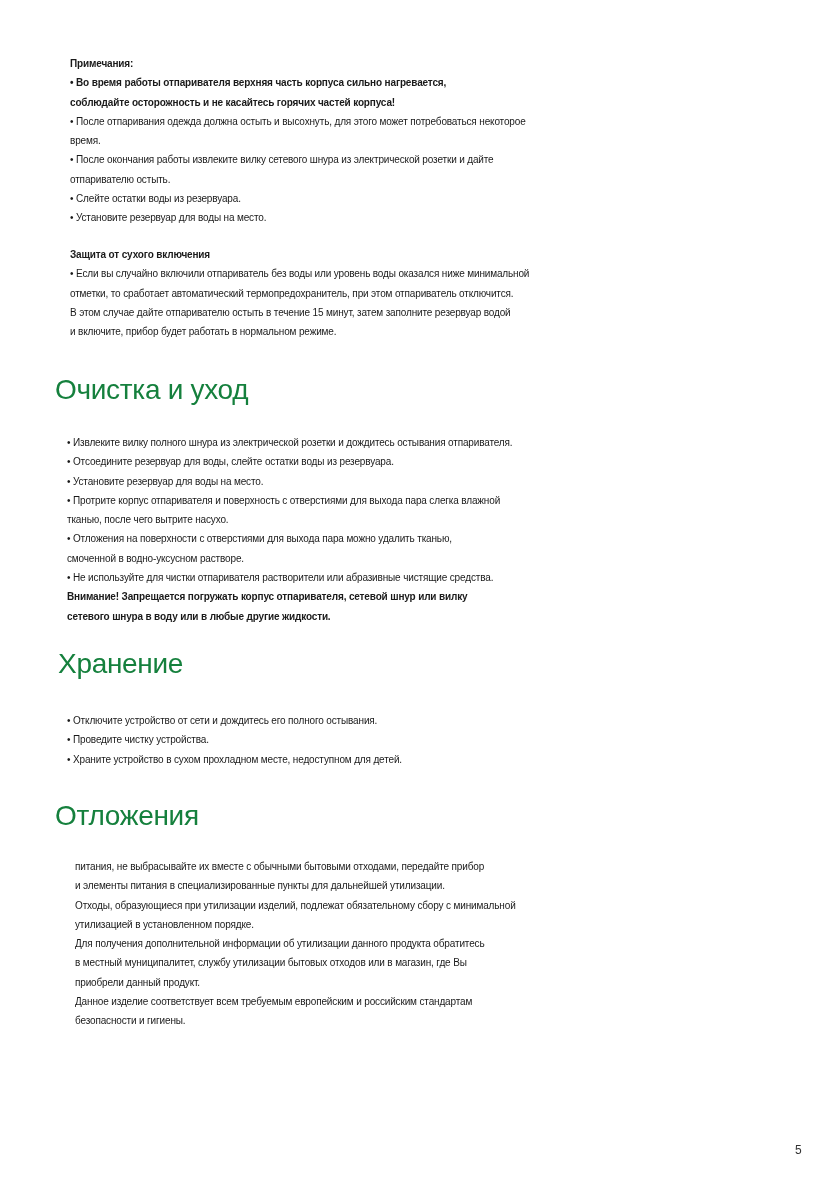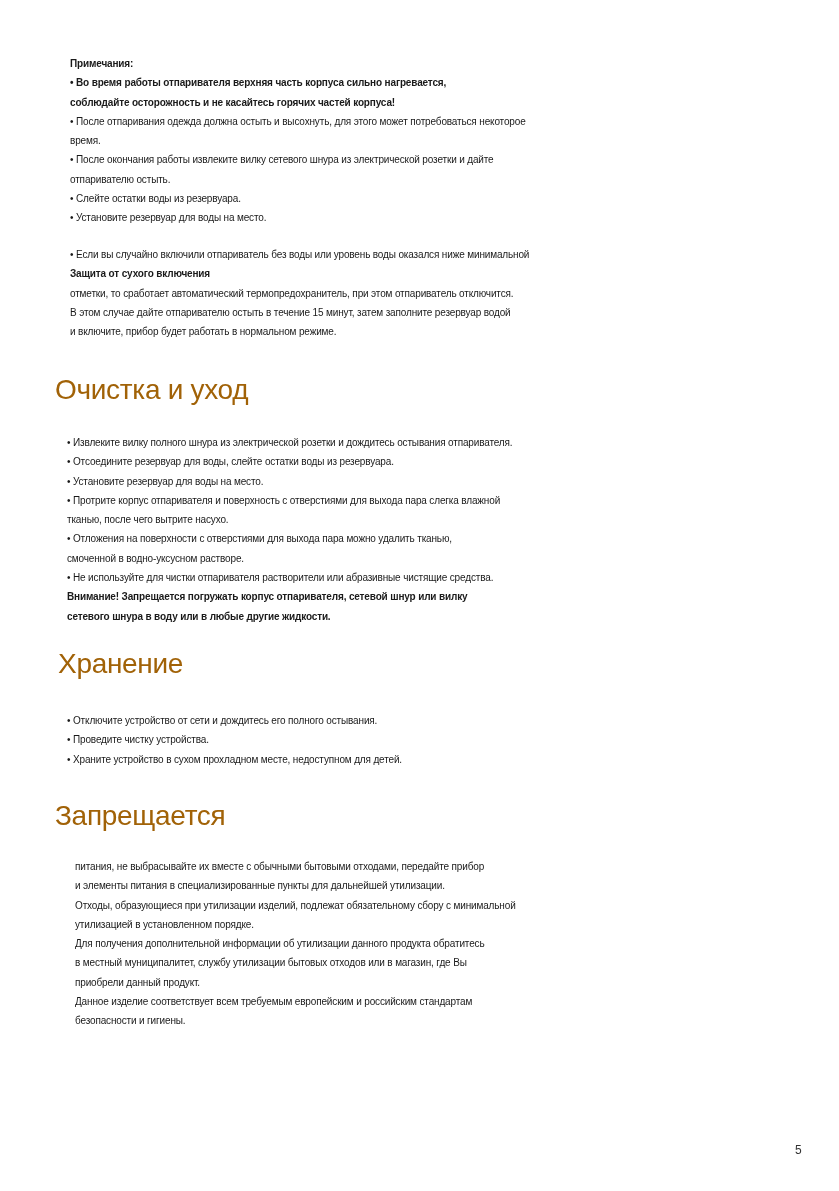--- a/index.html
+++ b/index.html
@@ -4,41 +4,41 @@
 <style>
   html, body { margin: 0; padding: 0; background: #ffffff; }
   body {
     width: 839px; height: 1191px; position: relative; overflow: hidden;
     font-family: "Liberation Sans", "DejaVu Sans", sans-serif;
     color: #1a1a1a;
   }
   .block { position: absolute; left: 70px; width: 720px; font-size: 10px; line-height: 19.3px; letter-spacing: -0.15px; }
   .line { display: block; white-space: nowrap; }
   .bold { font-weight: bold; }
-  .heading { position: absolute; font-size: 28px; font-weight: normal; color: #a16207; letter-spacing: -0.3px; margin: 0; }
+  .heading { position: absolute; font-size: 28px; font-weight: normal; color: #15803d; letter-spacing: -0.3px; margin: 0; }
   .pagenum { position: absolute; left: 795px; top: 1143px; font-size: 12px; color: #333; }
 </style>
 </head>
 <body>
 
 <div class="block" style="top:54px;">
   <span class="line bold">Примечания:</span>
   <span class="line bold">• Во время работы отпаривателя верхняя часть корпуса сильно нагревается,</span>
   <span class="line bold">соблюдайте осторожность и не касайтесь горячих частей корпуса!</span>
   <span class="line">• После отпаривания одежда должна остыть и высохнуть, для этого может потребоваться некоторое</span>
   <span class="line">время.</span>
   <span class="line">• После окончания работы извлеките вилку сетевого шнура из электрической розетки и дайте</span>
   <span class="line">отпаривателю остыть.</span>
   <span class="line">• Слейте остатки воды из резервуара.</span>
   <span class="line">• Установите резервуар для воды на место.</span>
 </div>
 
 <div class="block" style="top:245px;">
+  <span class="line bold">Защита от сухого включения</span>
   <span class="line">• Если вы случайно включили отпариватель без воды или уровень воды оказался ниже минимальной</span>
-  <span class="line bold">Защита от сухого включения</span>
   <span class="line">отметки, то сработает автоматический термопредохранитель, при этом отпариватель отключится.</span>
   <span class="line">В этом случае дайте отпаривателю остыть в течение 15 минут, затем заполните резервуар водой</span>
   <span class="line">и включите, прибор будет работать в нормальном режиме.</span>
 </div>
 
 <h2 class="heading" style="left:55px; top:374px;">Очистка и уход</h2>
 <div class="block" style="top:433px; left:67px;">
   <span class="line">• Извлеките вилку полного шнура из электрической розетки и дождитесь остывания отпаривателя.</span>
   <span class="line">• Отсоедините резервуар для воды, слейте остатки воды из резервуара.</span>
   <span class="line">• Установите резервуар для воды на место.</span>
@@ -51,21 +51,21 @@
   <span class="line bold">сетевого шнура в воду или в любые другие жидкости.</span>
 </div>
 
 <h2 class="heading" style="left:58px; top:648px;">Хранение</h2>
 <div class="block" style="top:711px; left:67px;">
   <span class="line">• Отключите устройство от сети и дождитесь его полного остывания.</span>
   <span class="line">• Проведите чистку устройства.</span>
   <span class="line">• Храните устройство в сухом прохладном месте, недоступном для детей.</span>
 </div>
 
-<h2 class="heading" style="left:55px; top:800px;">Запрещается</h2>
+<h2 class="heading" style="left:55px; top:800px;">Отложения</h2>
 <div class="block" style="top:857px; left:75px;">
   <span class="line">питания, не выбрасывайте их вместе с обычными бытовыми отходами, передайте прибор</span>
   <span class="line">и элементы питания в специализированные пункты для дальнейшей утилизации.</span>
   <span class="line">Отходы, образующиеся при утилизации изделий, подлежат обязательному сбору с минимальной</span>
   <span class="line">утилизацией в установленном порядке.</span>
   <span class="line">Для получения дополнительной информации об утилизации данного продукта обратитесь</span>
   <span class="line">в местный муниципалитет, службу утилизации бытовых отходов или в магазин, где Вы</span>
   <span class="line">приобрели данный продукт.</span>
   <span class="line">Данное изделие соответствует всем требуемым европейским и российским стандартам</span>
   <span class="line">безопасности и гигиены.</span>

